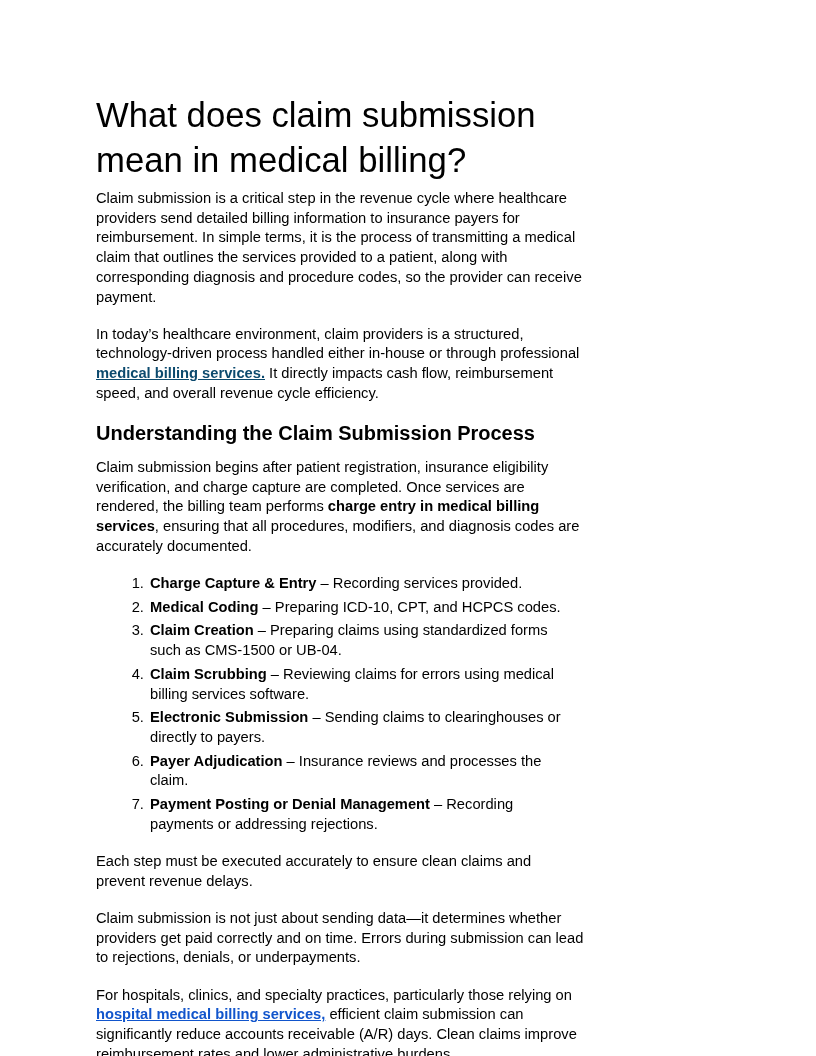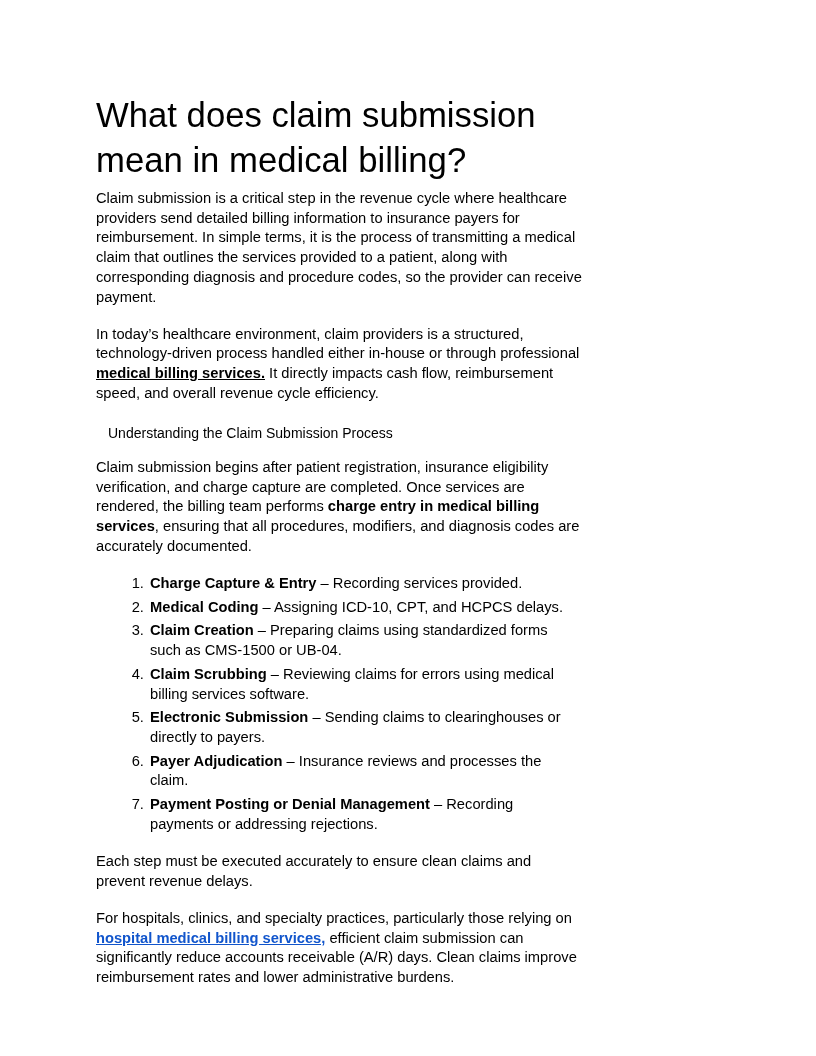--- a/index.html
+++ b/index.html
@@ -21,24 +21,24 @@
     overflow: hidden;
   }
   .doc-title {
     margin: 0 0 6px 0;
     font-size: 34.7px;
     line-height: 45px;
     font-weight: 400;
     letter-spacing: 0;
   }
   .doc-h2 {
-    margin: 15px 0 12px 12px;
-    font-size: 14px;
+    margin: 15px 0 12px 0;
+    font-size: 20px;
     line-height: 25px;
-    font-weight: 400;
+    font-weight: 700;
   }
   p.doc-p {
     margin: 0 0 17.5px 0;
   }
   ol.doc-list {
     margin: 0 0 17.5px 0;
     padding: 0 0 0 48px;
   }
   ol.doc-list li {
     margin: 4px;
@@ -53,36 +53,37 @@
 </style>
 </head>
 <body>
 
 <div class="page" style="background: rgb(255, 255, 255); color: rgb(0, 0, 0);">
 
   <h1 class="doc-title">What does claim submission mean in medical billing?</h1>
 
   <p class="doc-p"><span>Claim submission is a critical step in the revenue cycle where healthcare providers send detailed billing information to insurance payers for reimbursement. In simple terms, it is the process of transmitting a medical claim that outlines the services provided to a patient, along with corresponding diagnosis and procedure codes, so the provider can receive payment.</span></p>
 
-  <p class="doc-p"><span>In today’s healthcare environment, claim providers is a structured, technology-driven process handled either in-house or through professional </span><a href="#" class="doc-link" style="color: #000000;">medical billing services.</a><span> It directly impacts cash flow, reimbursement speed, and overall revenue cycle efficiency.</span></p>
+  <p class="doc-p"><span>In today’s healthcare environment, claim providers is a structured, technology-driven process handled either in-house or through professional </span><a href="#" class="doc-link" style="color: #0c4a6e;">medical billing services.</a><span> It directly impacts cash flow, reimbursement speed, and overall revenue cycle efficiency.</span></p>
 
   <h2 class="doc-h2">Understanding the Claim Submission Process</h2>
 
   <p class="doc-p"><span>Claim submission begins after patient registration, insurance eligibility verification, and charge capture are completed. Once services are rendered, the billing team performs </span><strong>charge entry in medical billing services</strong><span>, ensuring that all procedures, modifiers, and diagnosis codes are accurately documented.</span></p>
 
 
   <ol class="doc-list">
     <li><strong>Charge Capture &amp; Entry</strong><span> – Recording services provided.</span></li>
-    <li><strong>Medical Coding</strong><span> – Assigning ICD-10, CPT, and HCPCS delays.</span></li>
+    <li><strong>Medical Coding</strong><span> – Preparing ICD-10, CPT, and HCPCS codes.</span></li>
     <li><strong>Claim Creation</strong><span> – Preparing claims using standardized forms such as CMS-1500 or UB-04.</span></li>
     <li><strong>Claim Scrubbing</strong><span> – Reviewing claims for errors using medical billing services software.</span></li>
     <li><strong>Electronic Submission</strong><span> – Sending claims to clearinghouses or directly to payers.</span></li>
     <li><strong>Payer Adjudication</strong><span> – Insurance reviews and processes the claim.</span></li>
     <li><strong>Payment Posting or Denial Management</strong><span> – Recording payments or addressing rejections.</span></li>
   </ol>
 
   <p class="doc-p"><span>Each step must be executed accurately to ensure clean claims and prevent revenue delays.</span></p>
 
 
+  <p class="doc-p"><span>Claim submission is not just about sending data—it determines whether providers get paid correctly and on time. Errors during submission can lead to rejections, denials, or underpayments.</span></p>
 
   <p class="doc-p"><span>For hospitals, clinics, and specialty practices, particularly those relying on </span><a href="#" class="doc-link" style="color: rgb(17, 85, 204);">hospital medical billing services,</a><span> efficient claim submission can significantly reduce accounts receivable (A/R) days. Clean claims improve reimbursement rates and lower administrative burdens.</span></p>
 
 </div>
 
 </body></html>

